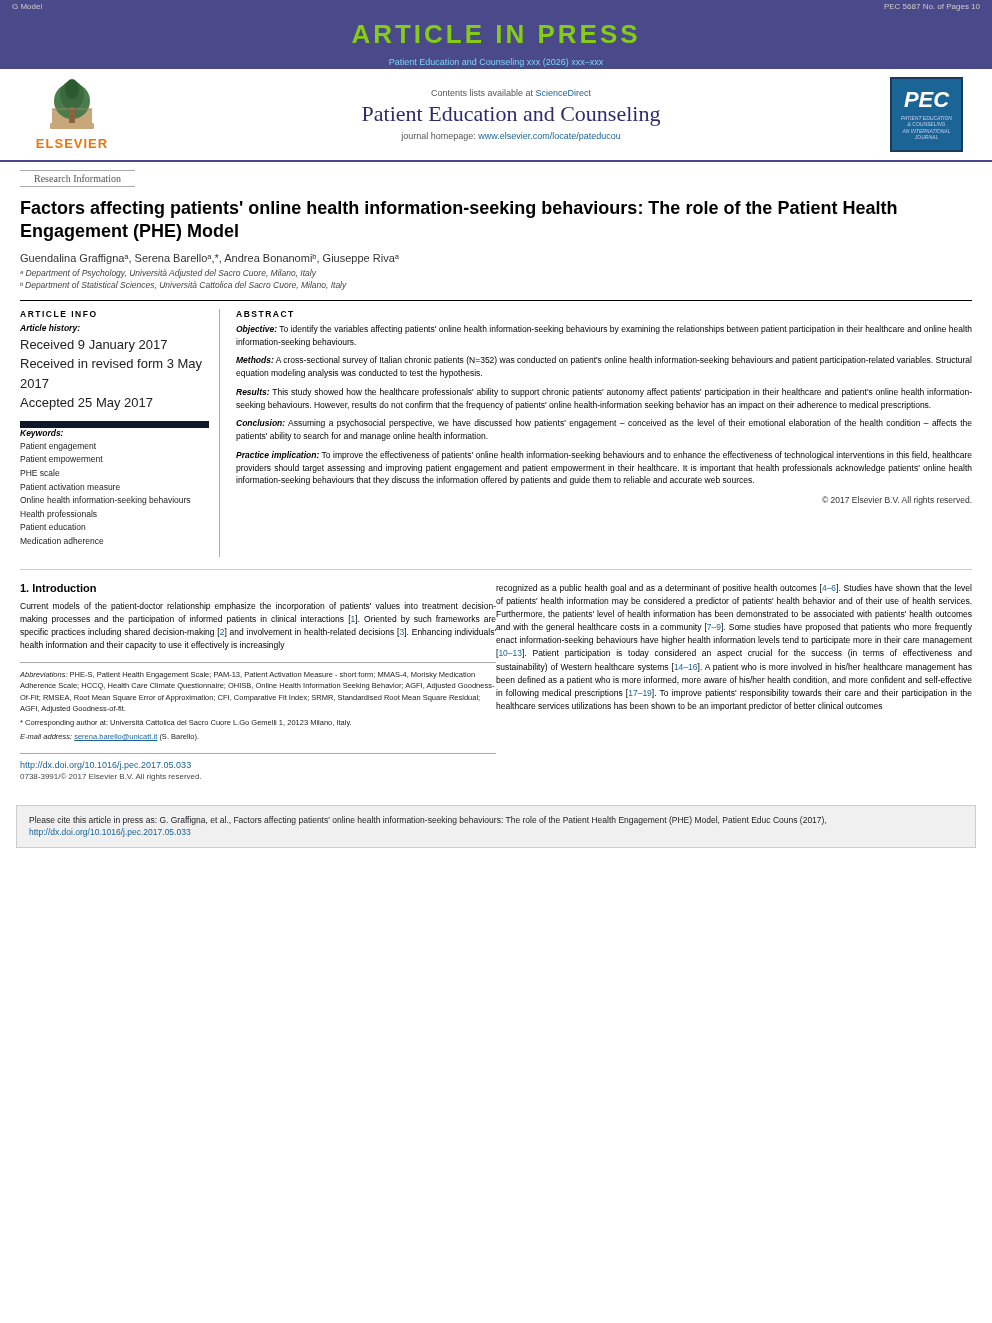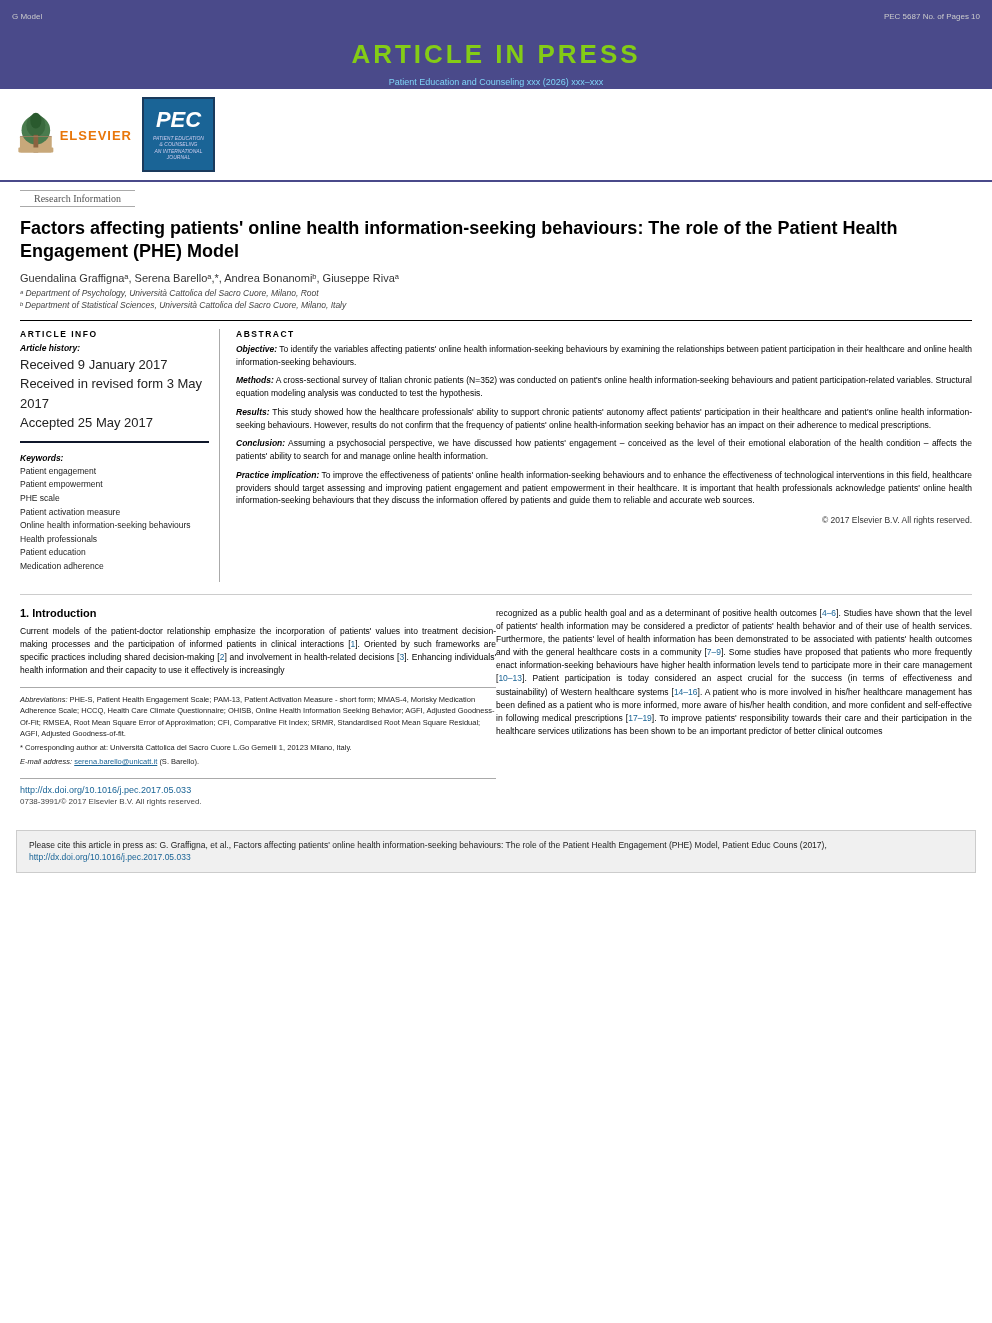--- a/index.html
+++ b/index.html
@@ -40,21 +40,21 @@
       padding: 8px 12px;
       border-bottom: 2px solid #4a4a8a;
       gap: 10px;
     }
     .header-left {
       width: 120px;
       flex-shrink: 0;
     }
     .elsevier-logo {
       display: flex;
-      flex-direction: row;
+      flex-direction: column;
       align-items: center;
     }
     .elsevier-tree {
       width: 60px;
       height: 55px;
     }
     .elsevier-text {
       font-family: Arial, sans-serif;
       font-size: 13px;
       font-weight: bold;
@@ -198,22 +198,22 @@
       margin-bottom: 2px;
     }
     .history-item {
       font-size: 13px;
       font-family: Arial, sans-serif;
       color: #222;
       line-height: 1.5;
     }
     .keywords-section {
       margin-bottom: 8px;
-      border-top: 2px solid #0f172a;
-      padding-top: 10px;
+      border-top: 7px solid #0f172a;
+      padding-top: 0;
     }
     .keywords-label {
       font-size: 8.5px;
       font-style: italic;
       font-weight: bold;
       font-family: Arial, sans-serif;
       margin-bottom: 2px;
     }
     .keyword-item {
       font-size: 8.5px;
@@ -324,21 +324,21 @@
     }
     .citation-box a {
       color: #1a6496;
       text-decoration: none;
     }
   </style>
 </head>
 <body>
 
 <div>
-  <div style="background:#4a4a8a; padding: 12px 12px; display:flex; justify-content:space-between;">
+  <div style="background:#4a4a8a; padding: 2px 12px; display:flex; justify-content:space-between;">
     <span style="color:#ccc; font-size:8px; font-family:Arial,sans-serif;">G Model</span>
     <span style="color:#ccc; font-size:8px; font-family:Arial,sans-serif;">PEC 5687 No. of Pages 10</span>
   </div>
   <div class="article-in-press-banner">ARTICLE IN PRESS</div>
   <div class="journal-ref-bar">
     <a href="#">Patient Education and Counseling xxx (2026) xxx–xxx</a>
   </div>
 </div>
 
 <div class="header-section">
@@ -350,37 +350,46 @@
         <ellipse cx="30" cy="22" rx="18" ry="18" fill="#4a7c4e"></ellipse>
         <ellipse cx="30" cy="16" rx="12" ry="14" fill="#3a6a3e"></ellipse>
         <ellipse cx="30" cy="10" rx="7" ry="10" fill="#2a5a2e"></ellipse>
         <rect x="27" y="28" width="6" height="22" fill="#8b6340"></rect>
         <rect x="8" y="44" width="44" height="6" rx="1" fill="#c8a87a"></rect>
         <line x1="10" y1="30" x2="50" y2="30" stroke="#a08060" stroke-width="1"></line>
       </svg>
       <div class="elsevier-text">ELSEVIER</div>
     </div>
   </div>
+  <div class="header-center">
+    <div class="contents-available">
+      <span>Contents lists available at</span> <a href="#">ScienceDirect</a>
+    </div>
+    <div class="journal-title">Patient Education and Counseling</div>
+    <div class="journal-homepage">
+      <span>journal homepage:</span> <a href="#">www.elsevier.com/locate/pateducou</a>
+    </div>
+  </div>
   <div class="header-right">
     <div class="pec-logo">
       <div class="pec-logo-text">PEC</div>
       <div class="pec-logo-sub">PATIENT EDUCATION<br>&amp; COUNSELING<br>AN INTERNATIONAL JOURNAL</div>
     </div>
   </div>
 </div>
 
 <div class="article-content">
 
   <div class="research-info-label">Research Information</div>
 
   <div class="article-title">Factors affecting patients' online health information-seeking behaviours: The role of the Patient Health Engagement (PHE) Model</div>
 
   <div class="authors">Guendalina Graffignaᵃ, Serena Barelloᵃ,*, Andrea Bonanomiᵇ, Giuseppe Rivaᵃ</div>
 
-  <div class="affiliations">ᵃ Department of Psychology, Università Cattolica del Sacro Cuore, Milano, Root</div>
+  <div class="affiliations">ᵃ Department of Psychology, Università Adjusted del Sacro Cuore, Milano, Italy</div>
   <div class="affiliations">ᵇ Department of Statistical Sciences, Università Cattolica del Sacro Cuore, Milano, Italy</div>
 
   
   <div class="two-col">
 
     <div class="col-left">
       <div class="section-label">ARTICLE INFO</div>
 
       <div class="article-history">
         <div class="history-label">Article history:</div>

